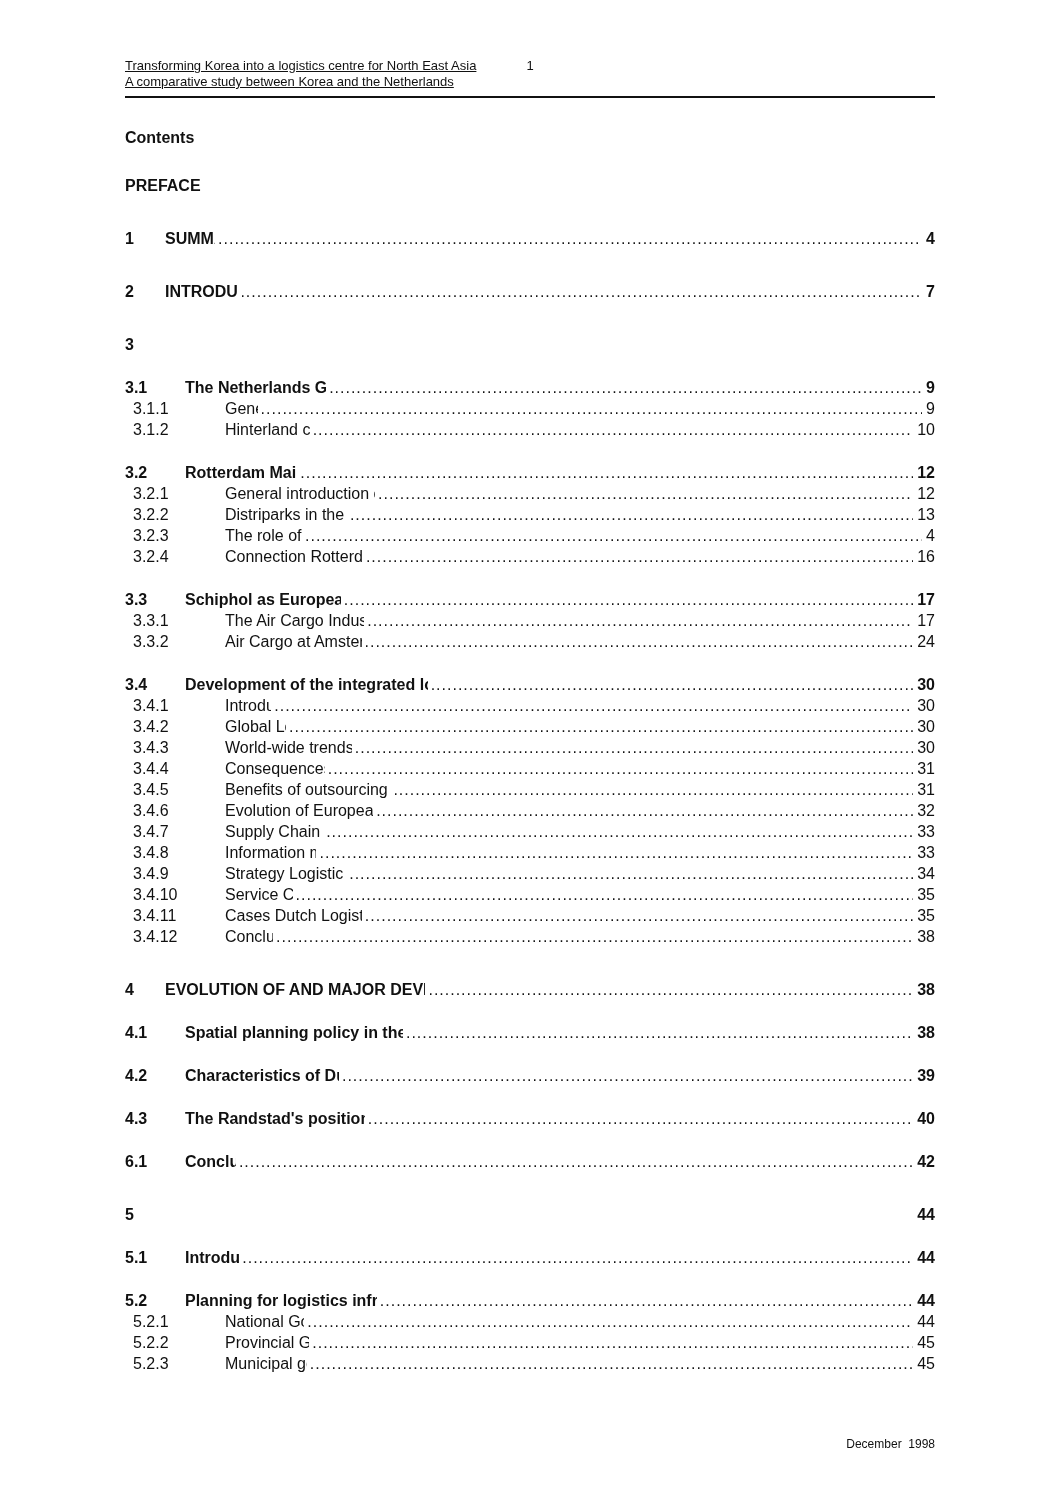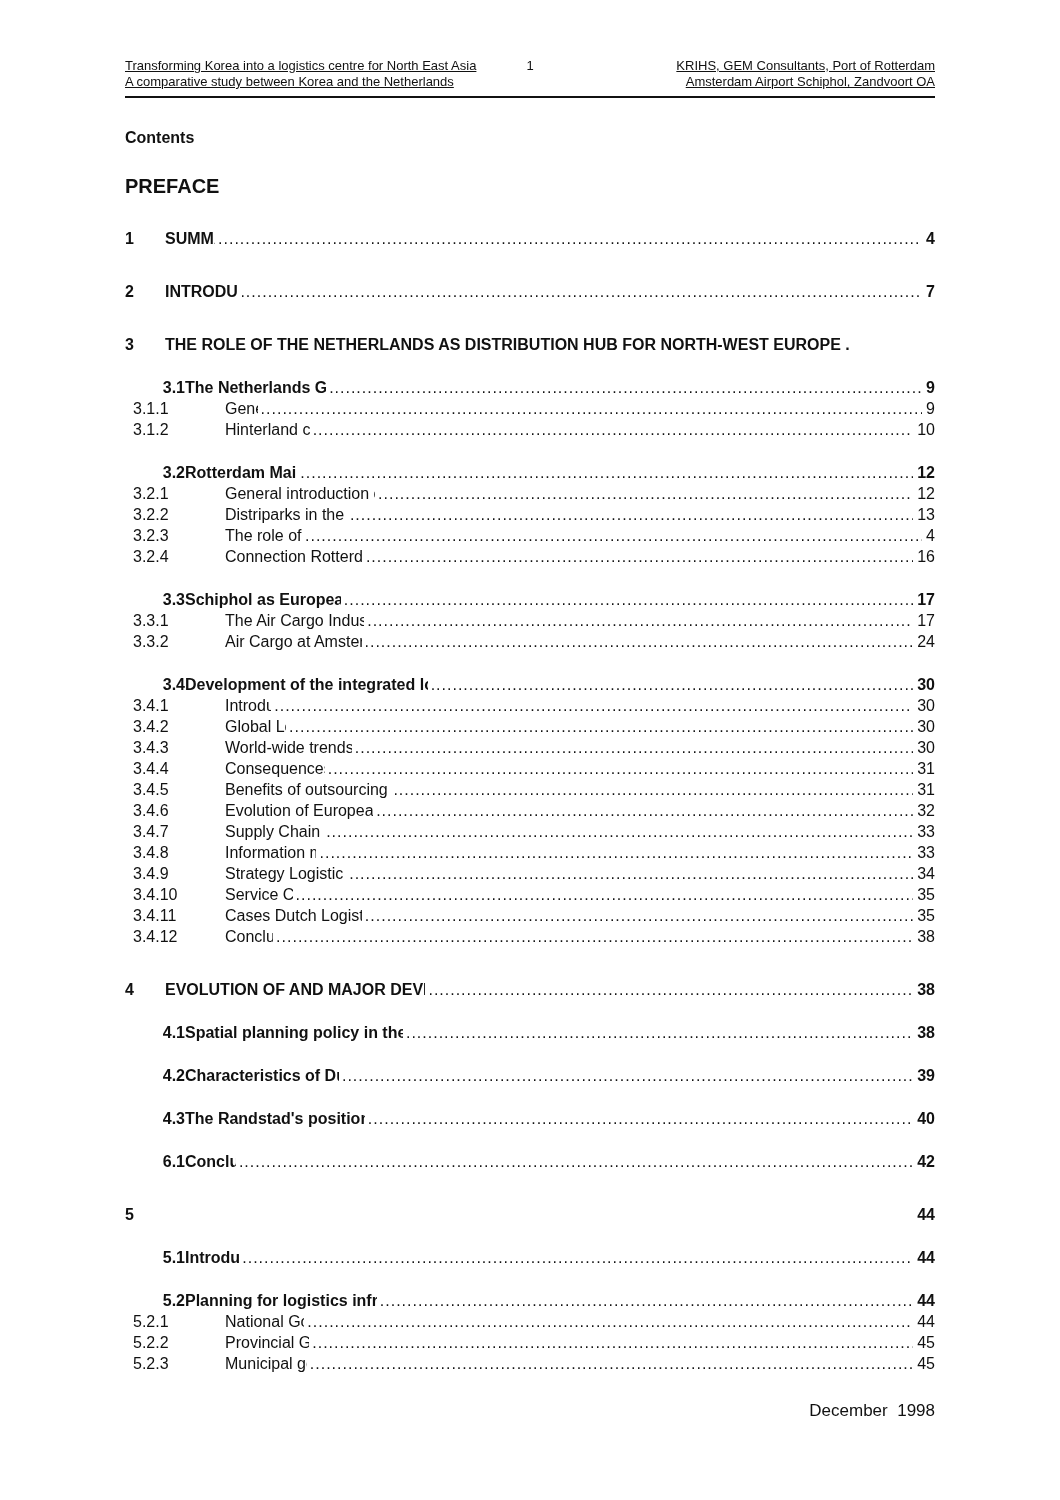--- a/index.html
+++ b/index.html
@@ -43,37 +43,37 @@
   }
   
   .doc-title {
     margin-top: 28px;
     font-size: 16px;
     font-weight: bold;
     line-height: 24px;
   }
   .preface {
     margin-top: 26px;
-    font-size: 20px;
+    font-size: 16px;
     font-weight: bold;
     line-height: 20px;
   }
   
   .toc { font-size: 16px; }
   .row {
     display: flex;
     align-items: baseline;
     line-height: 21px;
   }
   .row.chapter { margin-top: 32px; font-weight: bold; }
   .row.section { margin-top: 22px; font-weight: bold; }
   .row.subsection { padding-left: 8px; }
   .num { flex: 0 0 auto; }
   .chapter .num { width: 40px; }
-  .section .num { width: 60px; text-align: right; }
+  .section .num { width: 60px; }
   .subsection .num { width: 92px; }
   .title { white-space: nowrap; flex: 0 1 auto; overflow: hidden; }
   .leader {
     flex: 1 1 auto;
     min-width: 0;
     overflow: hidden;
     white-space: nowrap;
     margin-left: 3px;
     font-weight: normal;
   }
@@ -84,40 +84,36 @@
   .row.no-dots .leader::after { content: ""; }
   .page-num {
     flex: 0 0 auto;
     padding-left: 4px;
     text-align: right;
   }
   
   .footer {
     position: absolute;
     right: 125px;
-    bottom: 79px;
-    font-size: 17px;
+    bottom: 49px;
+    font-size: 12px;
     white-space: pre;
   }
 </style>
 </head>
 <body>
 
 <div class="page">
 
   <div class="header">
     <div class="header-left">
       <div>Transforming Korea into a logistics centre for North East Asia</div>
       <div>A comparative study between Korea and the Netherlands</div>
     </div>
     <div class="header-center">1</div>
-    <div class="header-right">
-      <div>KRIHS, GEM Consultants, Port of Rotterdam</div>
-      <div>Amsterdam Airport Schiphol, Zandvoort OA</div>
-    </div>
   </div>
 
   <div class="doc-title">Contents</div>
 
   <div class="preface">PREFACE</div>
 
   <div class="toc">
   <div class="row chapter">
     <span class="num">1</span>
     <span class="title">SUMMARY</span>
@@ -127,21 +123,20 @@
 
   <div class="row chapter">
     <span class="num">2</span>
     <span class="title">INTRODUCTION</span>
     <span class="leader"></span>
     <span class="page-num">7</span>
   </div>
 
   <div class="row chapter no-dots">
     <span class="num">3</span>
-    <span class="title">THE ROLE OF THE NETHERLANDS AS DISTRIBUTION HUB FOR NORTH-WEST EUROPE .</span>
     <span class="leader"></span>
     <span class="page-num"></span>
   </div>
 
   <div class="row section">
     <span class="num">3.1</span>
     <span class="title">The Netherlands Gateway to Europe</span>
     <span class="leader"></span>
     <span class="page-num">9</span>
   </div>

